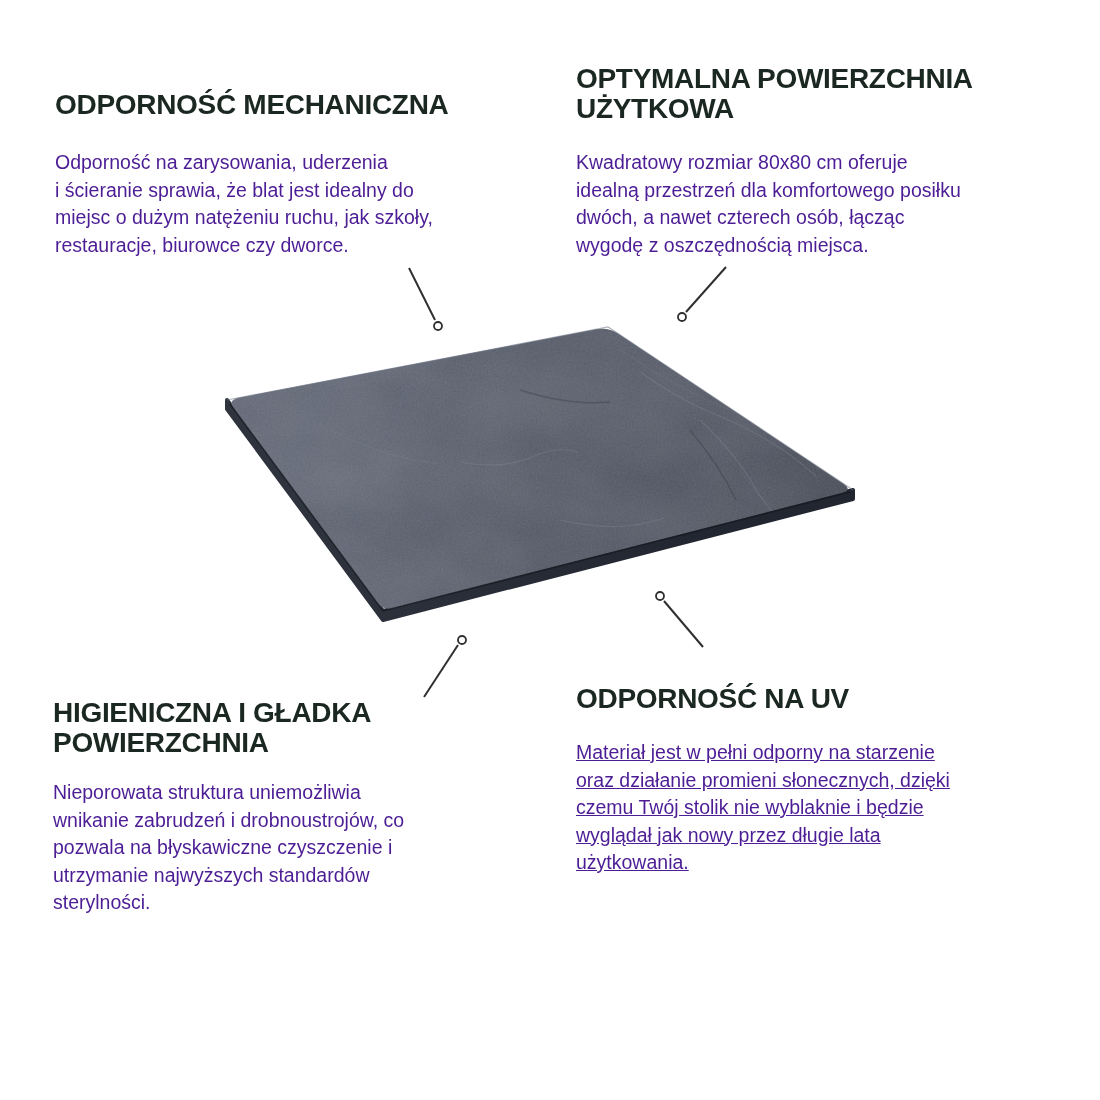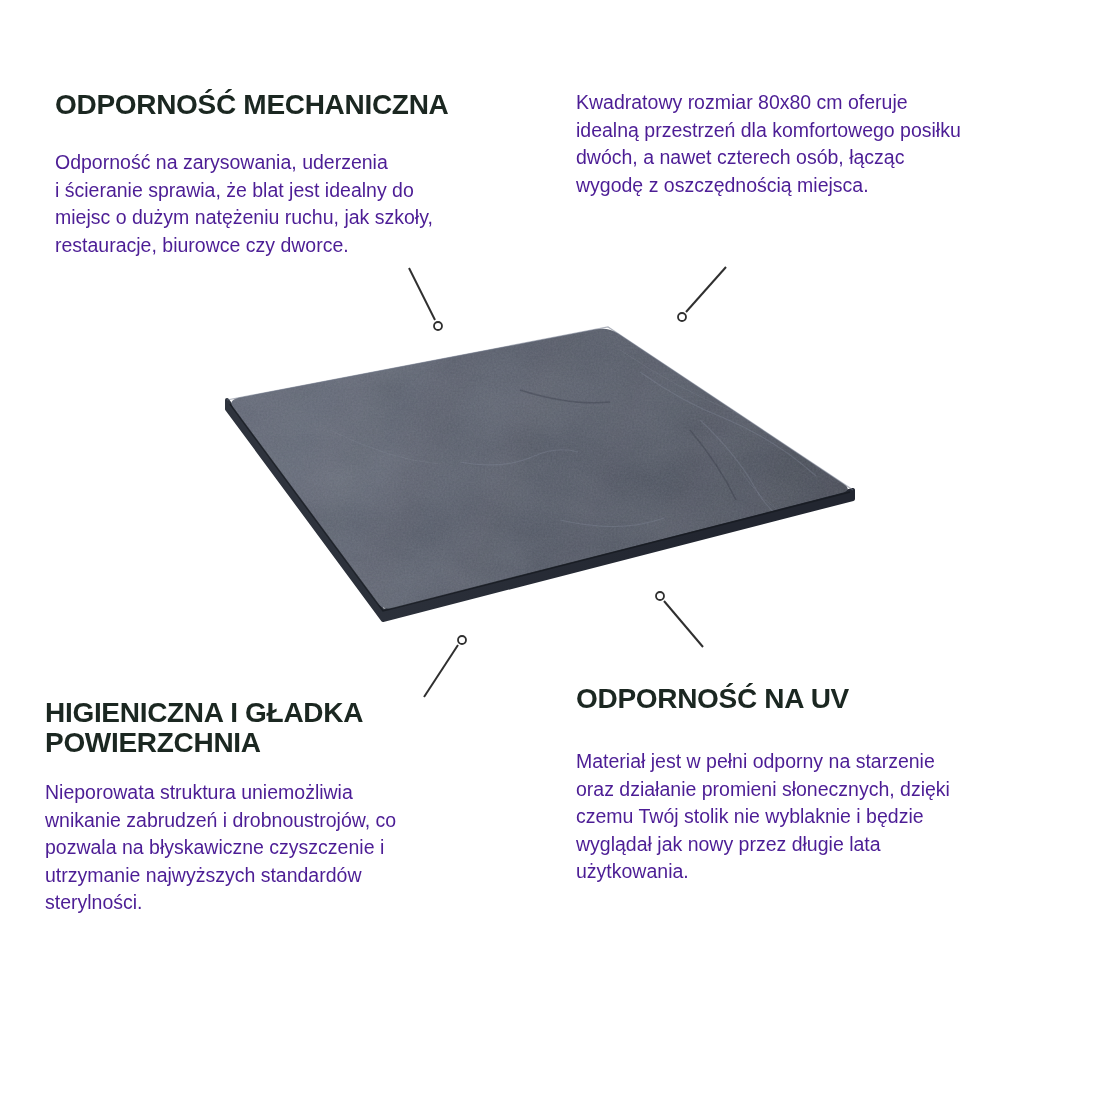--- a/index.html
+++ b/index.html
@@ -20,26 +20,26 @@
   .feature p{
     margin:0;
     font-size:19.5px;
     line-height:27.5px;
     font-weight:400;
     color:#4c1d95;
     white-space:pre-line;
   }
   .pos-tl{left:55px;top:90px;}
   .pos-tr{left:576px;top:64px;}
-  .pos-bl{left:45px;top:698px;}
+  .pos-bl{left:53px;top:698px;}
   .pos-br{left:576px;top:684px;}
   .pos-tl p{margin-top:29px;}
   .pos-tr p{margin-top:25px;}
   .pos-bl p{margin-top:21px;}
-  .pos-br p{margin-top:34px;}
+  .pos-br p{margin-top:25px;text-decoration:underline;}
 </style>
 </head>
 <body>
 
 <div class="stage">
 
   <svg class="art" viewBox="0 0 1100 1100" aria-hidden="true">
     <defs>
       <linearGradient id="topGrad" gradientUnits="userSpaceOnUse" x1="250" y1="380" x2="800" y2="600">
         <stop offset="0" stop-color="#49505f"></stop>
@@ -117,20 +117,22 @@
 
   <section class="feature pos-tl">
     <h2>ODPORNOŚĆ MECHANICZNA</h2>
     <p>Odporność na zarysowania, uderzenia
 i ścieranie sprawia, że blat jest idealny do
 miejsc o dużym natężeniu ruchu, jak szkoły,
 restauracje, biurowce czy dworce.</p>
   </section>
 
   <section class="feature pos-tr">
+    <h2>OPTYMALNA POWIERZCHNIA
+UŻYTKOWA</h2>
     <p>Kwadratowy rozmiar 80x80 cm oferuje
 idealną przestrzeń dla komfortowego posiłku
 dwóch, a nawet czterech osób, łącząc
 wygodę z oszczędnością miejsca.</p>
   </section>
 
   <section class="feature pos-bl">
     <h2>HIGIENICZNA I GŁADKA
 POWIERZCHNIA</h2>
     <p>Nieporowata struktura uniemożliwia

